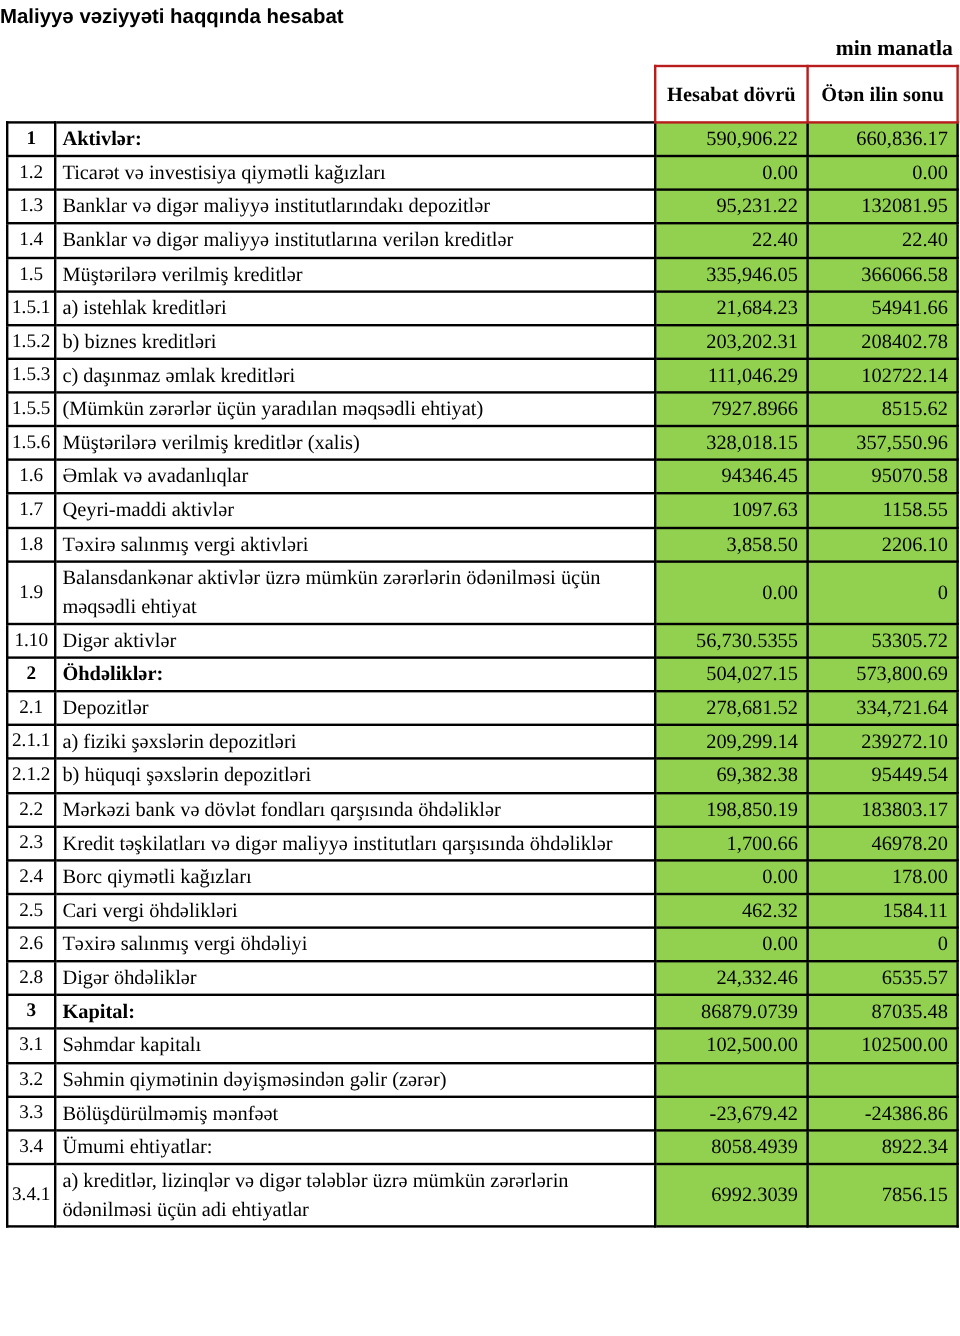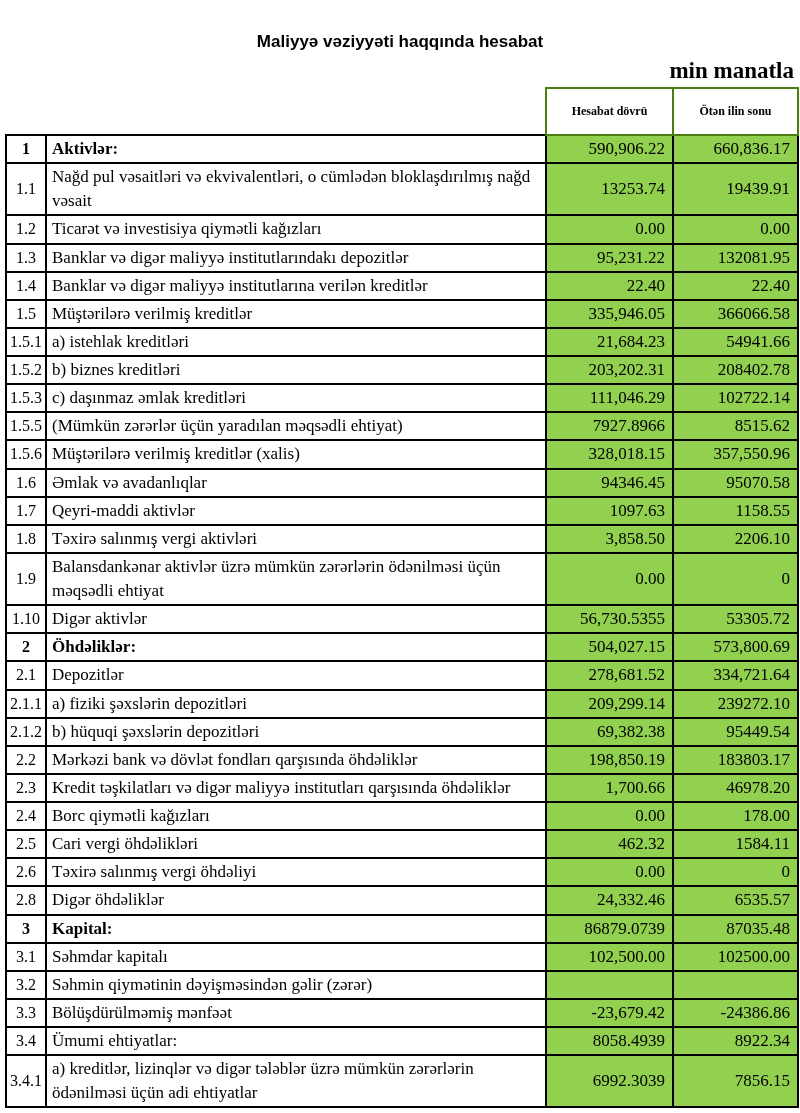--- a/index.html
+++ b/index.html
@@ -7,58 +7,57 @@
   body {
     width: 800px;
     height: 1113px;
     font-family: "Liberation Serif", serif;
     color: #000000;
     overflow: hidden;
   }
   .page { position: relative; width: 800px; height: 1113px; padding-top: 4px; }
 
   .report-title {
-    text-align: center;
+    text-align: left;
     font-family: "Liberation Sans", sans-serif;
     font-weight: bold;
     font-size: 17px;
     letter-spacing: 0px;
     margin-bottom: 6px;
-    margin-top: 28px;
   }
   .unit-note {
     text-align: right;
     font-weight: bold;
-    font-size: 23px;
+    font-size: 18px;
     padding-right: 6px;
     margin-bottom: 3px;
   }
 
   table.balance {
     border-collapse: collapse;
     table-layout: fixed;
     margin-left: 5px;
     width: 792px;
   }
   col.c-no   { width: 40px; }
   col.c-lab  { width: 500px; }
   col.c-v1   { width: 127px; }
   col.c-v2   { width: 125px; }
 
   th, td { font-size: 17px; font-weight: normal; }
 
   th.h-blank { border: none; background: #ffffff; }
   th.h-col {
-    border: 2px solid #4d7c0f;
+    border: 2px solid #b91c1c;
     background: #ffffff;
     font-weight: bold;
     text-align: center;
     vertical-align: middle;
     height: 47px;
-    font-size: 12px;
+    font-size: 17px;
   }
 
   td { border: 2px solid #000000; vertical-align: middle; }
   td.no {
     text-align: center;
     height: 25px;
     font-size: 16px;
     padding: 0 1px;
   }
   td.label {
@@ -98,26 +97,20 @@
       </tr>
     </thead>
     <tbody>
         <tr class="section">
           <td class="no">1</td>
           <td class="label">Aktivlər:</td>
           <td class="val">590,906.22</td>
           <td class="val">660,836.17</td>
         </tr>
         <tr>
-          <td class="no">1.1</td>
-          <td class="label">Nağd pul vəsaitləri və  ekvivalentləri, o cümlədən bloklaşdırılmış nağd vəsait</td>
-          <td class="val">13253.74</td>
-          <td class="val">19439.91</td>
-        </tr>
-        <tr>
           <td class="no">1.2</td>
           <td class="label">Ticarət və investisiya qiymətli kağızları</td>
           <td class="val">0.00</td>
           <td class="val">0.00</td>
         </tr>
         <tr>
           <td class="no">1.3</td>
           <td class="label">Banklar və digər maliyyə institutlarındakı depozitlər</td>
           <td class="val">95,231.22</td>
           <td class="val">132081.95</td>

